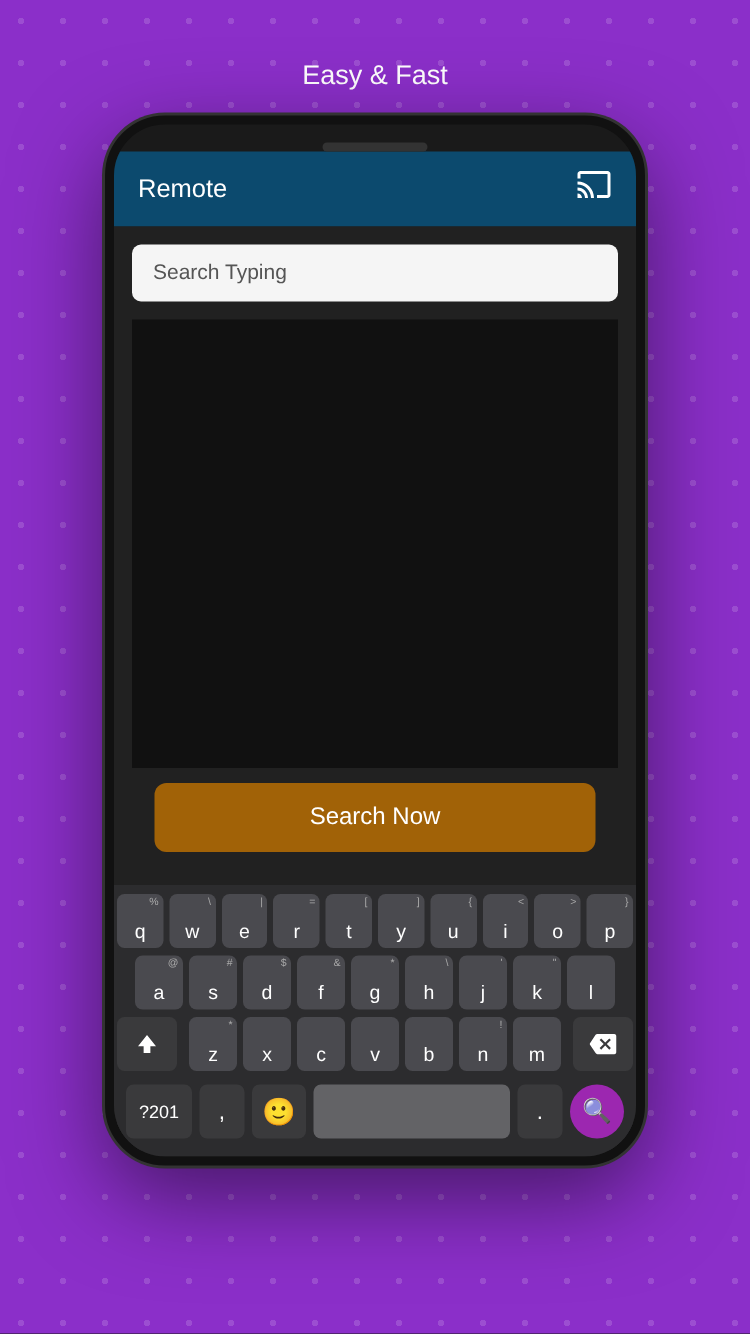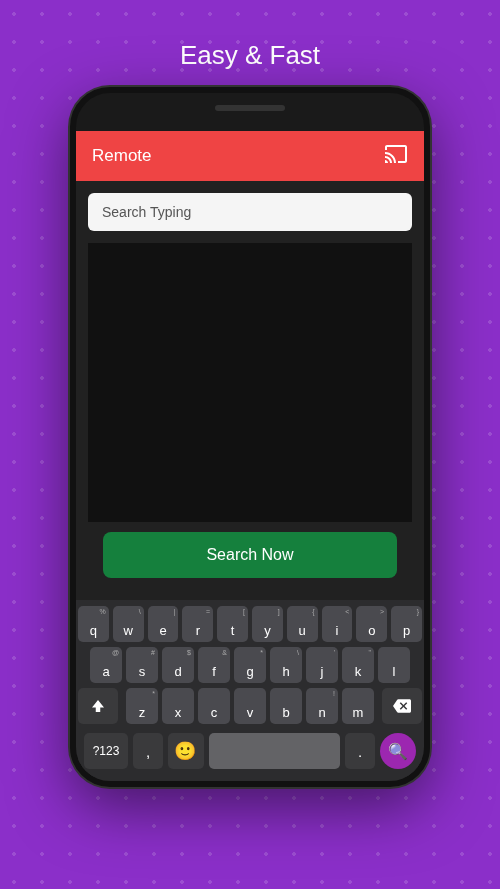--- a/index.html
+++ b/index.html
@@ -28,21 +28,21 @@
     }
 
     .header-text {
       margin-top: 40px;
       text-align: center;
       color: white;
       z-index: 1;
     }
 
     .header-text .line1 {
-      font-size: 26px;
+      font-size: 18px;
       font-weight: 400;
     }
 
     .header-text .line2 {
       font-size: 32px;
       font-weight: 700;
     }
 
     
     .phone {
@@ -68,27 +68,27 @@
       transform: translateX(-50%);
       width: 70px;
       height: 6px;
       background: #333;
       border-radius: 3px;
       z-index: 10;
     }
 
     
     .app-bar {
-      background: #ef4444;
+      background: #0c4a6e;
       padding: 0 16px;
       height: 50px;
       display: flex;
       align-items: center;
       justify-content: space-between;
-      margin-top: 38px;
+      margin-top: 18px;
     }
 
     .app-bar-title {
       color: white;
       font-size: 17px;
       font-weight: 500;
     }
 
     .cast-icon {
       color: white;
@@ -118,21 +118,21 @@
     }
 
     
     .content-area {
       flex: 1;
       background: #111;
     }
 
     
     .search-now-btn {
-      background: #15803d;
+      background: #a16207;
       color: white;
       text-align: center;
       padding: 14px;
       border-radius: 8px;
       font-size: 16px;
       font-weight: 500;
       margin: 10px 15px;
       cursor: pointer;
     }
 
@@ -440,21 +440,21 @@
           </div>
         </div>
       <div class="key-delete">
         <svg width="18" height="18" viewBox="0 0 24 24" fill="white">
           <path d="M22 3H7c-.69 0-1.23.35-1.59.88L0 12l5.41 8.11c.36.53.9.89 1.59.89h15c1.1 0 2-.9 2-2V5c0-1.1-.9-2-2-2zm-3 12.59L17.59 17 14 13.41 10.41 17 9 15.59 12.59 12 9 8.41 10.41 7 14 10.59 17.59 7 19 8.41 15.41 12 19 15.59z"></path>
         </svg>
       </div>
     </div>
 
     <div class="keyboard-bottom">
-      <div class="key-123">?123</div>
+      <div class="key-123">?201</div>
       <div class="key-comma">,</div>
       <div class="key-emoji">🙂</div>
       <div class="key-space"></div>
       <div class="key-period">.</div>
       <div class="key-return">🔍</div>
     </div>
   </div>
 </div>
 
 </body></html>

